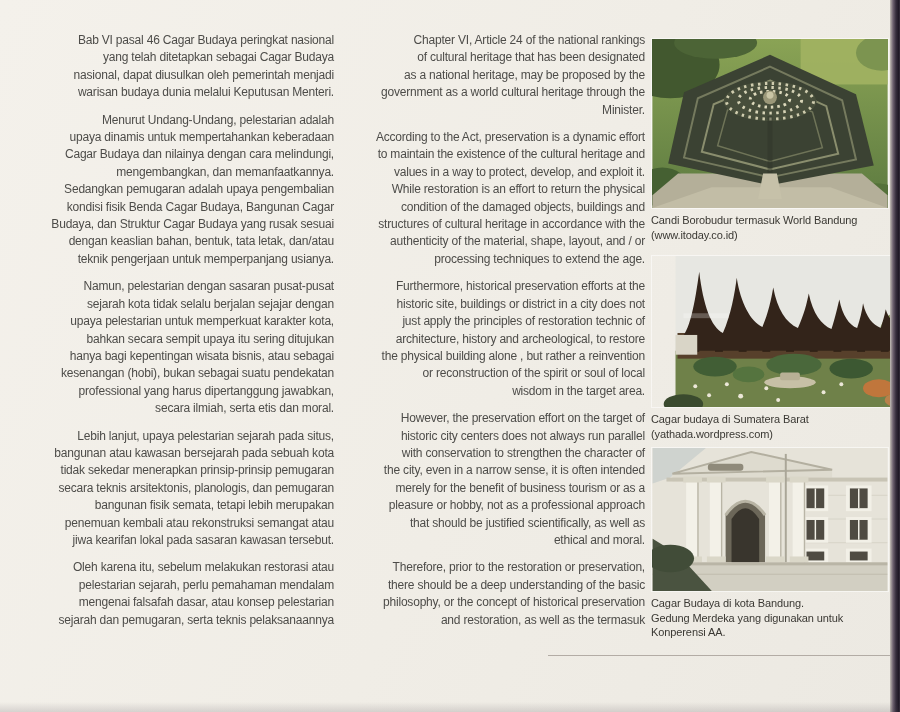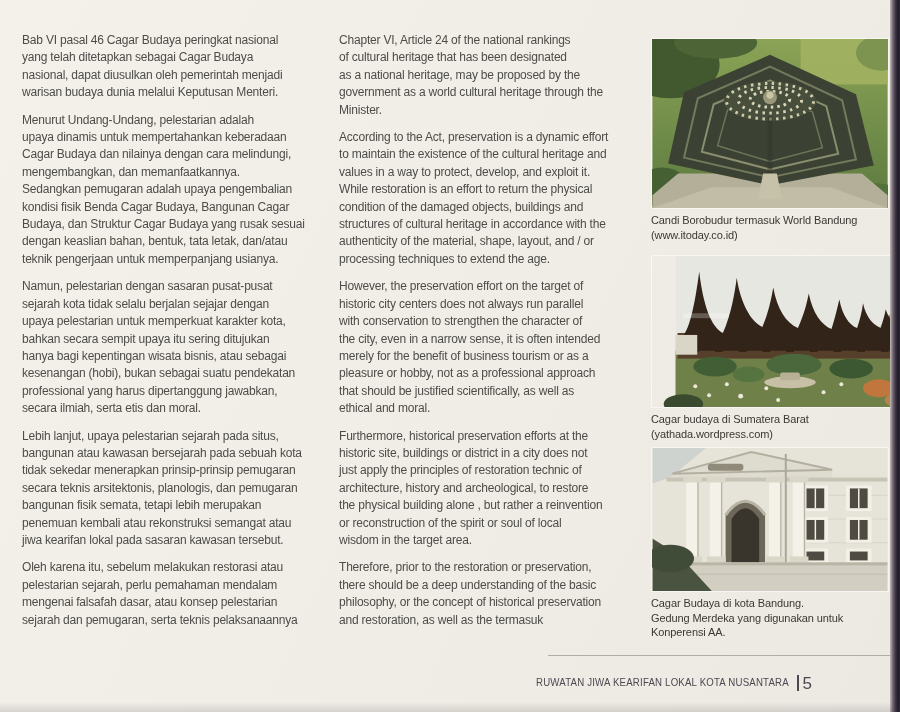--- a/index.html
+++ b/index.html
@@ -9,20 +9,21 @@
     width:900px;height:712px;
     background:linear-gradient(115deg,#f4f1eb 0%,#f0ede6 55%,#ece9e2 100%);
     font-family:"Liberation Sans",sans-serif;
     overflow:hidden;
   }
   
   .textcol{
     position:absolute;top:32px;
     font-size:12px;line-height:17.4px;letter-spacing:-0.2px;
     color:#4d4c49;
+    text-align:right;
   }
   .col-left{left:22px;width:312px;}
   .col-right{left:339px;width:306px;}
   .textcol p{
     margin:0 0 10px 0;
     white-space:pre-line;
   }
   
   figure{position:absolute;margin:0;left:651px;}
   .fig-1{top:38px;width:238px;}
@@ -112,35 +113,35 @@
 government as a world cultural heritage through the
 Minister.</p>
     <p>According to the Act, preservation is a dynamic effort
 to maintain the existence of the cultural heritage and
 values in a way to protect, develop, and exploit it.
 While restoration is an effort to return the physical
 condition of the damaged objects, buildings and
 structures of cultural heritage in accordance with the
 authenticity of the material, shape, layout, and / or
 processing techniques to extend the age.</p>
+    <p>Furthermore, historical preservation efforts at the
+historic site, buildings or district in a city does not
+just apply the principles of restoration technic of
+architecture, history and archeological, to restore
+the physical building alone , but rather a reinvention
+or reconstruction of the spirit or soul of local
+wisdom in the target area.</p>
     <p>However, the preservation effort on the target of
 historic city centers does not always run parallel
 with conservation to strengthen the character of
 the city, even in a narrow sense, it is often intended
 merely for the benefit of business tourism or as a
 pleasure or hobby, not as a professional approach
 that should be justified scientifically, as well as
 ethical and moral.</p>
-    <p>Furthermore, historical preservation efforts at the
-historic site, buildings or district in a city does not
-just apply the principles of restoration technic of
-architecture, history and archeological, to restore
-the physical building alone , but rather a reinvention
-or reconstruction of the spirit or soul of local
-wisdom in the target area.</p>
     <p>Therefore, prior to the restoration or preservation,
 there should be a deep understanding of the basic
 philosophy, or the concept of historical preservation
 and restoration, as well as the termasuk</p>
   </div>
 
   <figure class="fig-1">
     <svg viewBox="0 0 238 171" height="171" role="img">
       <defs>
         <linearGradient id="g1" x1="0" y1="0" x2="0" y2="1">
@@ -282,19 +283,16 @@
       <line x1="0" y1="128" x2="238" y2="128" stroke="#c0bcae" stroke-width="1"></line>
       <polygon points="0,92 26,108 60,145 0,145" fill="#4a5340"></polygon>
       <ellipse cx="18" cy="112" rx="24" ry="14" fill="#414c38"></ellipse>
     </svg>
     <figcaption>Cagar Budaya di kota Bandung.
 Gedung Merdeka yang digunakan untuk
 Konperensi AA.</figcaption>
   </figure>
 
   <div class="footer-rule"></div>
-  <div class="footer">
-    <span class="footer-title">RUWATAN JIWA KEARIFAN LOKAL KOTA NUSANTARA</span><span class="footer-divider"></span><span class="footer-page">5</span>
-  </div>
 
   <div class="edge"></div>
   <div class="bottom-shadow"></div>
 </div>
 
 </body></html>

